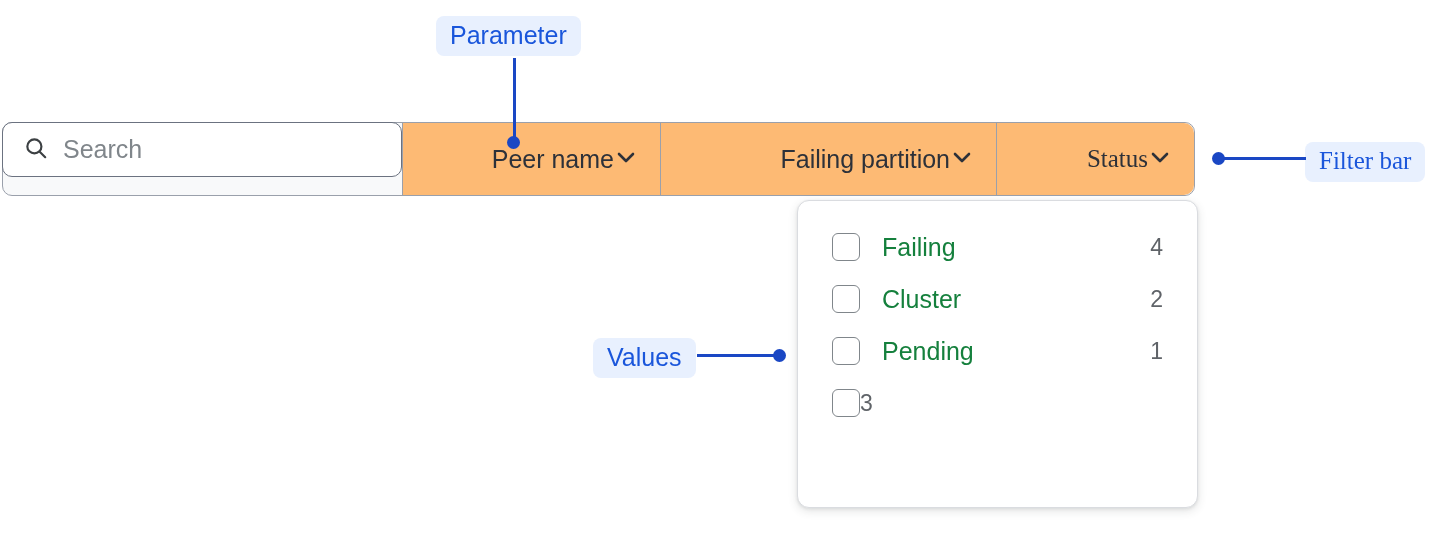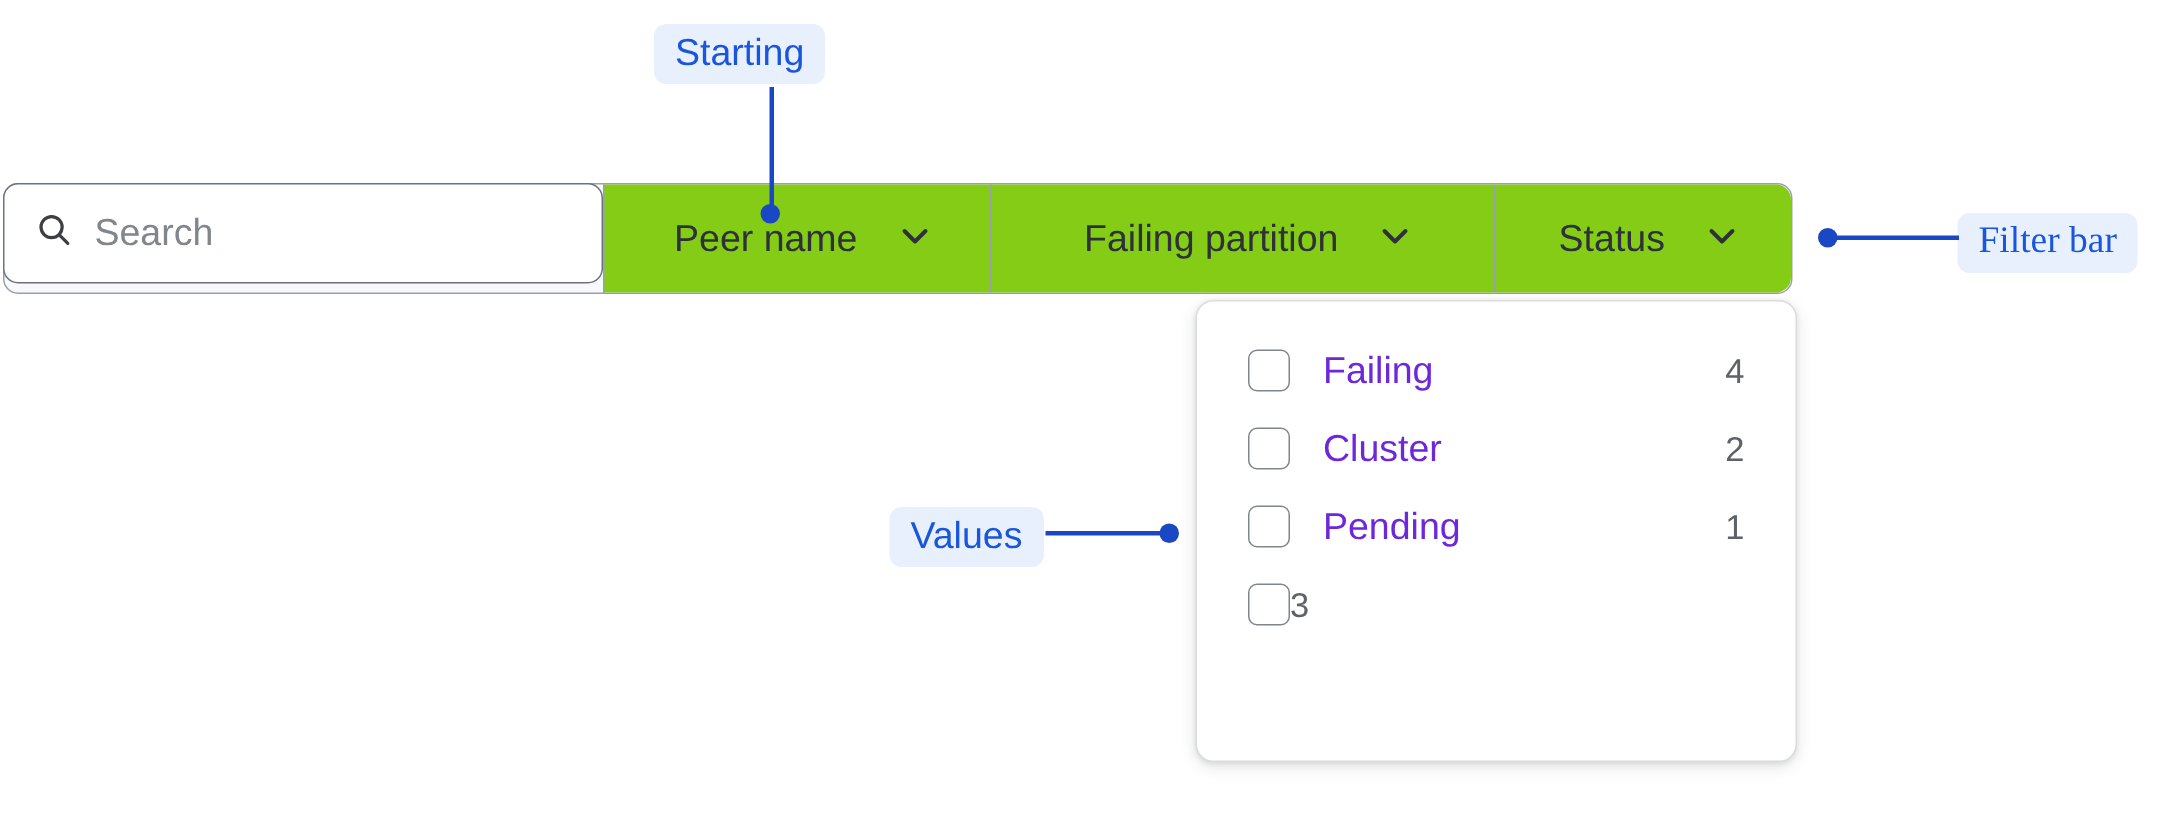--- a/index.html
+++ b/index.html
@@ -37,21 +37,21 @@
   .search-cell {
     position: relative;
     flex: 0 0 400px;
     display: flex;
     align-items: center;
     background: #ffffff;
     border: 1px solid #6b7280;
     border-radius: 10px;
     box-sizing: border-box;
     margin: -1px 0 -1px -1px;
-    height: 67px;
+    height: 55px;
   }
   .search-icon {
     margin-left: 20px;
     margin-right: 14px;
     display: block;
     color: #3c4043;
     flex: 0 0 auto;
   }
   .search-input {
     border: none;
@@ -64,27 +64,26 @@
     padding: 0;
   }
   .search-input::placeholder {
     color: #80868b;
     opacity: 1;
   }
 
   .filter-cell {
     display: flex;
     align-items: center;
-    justify-content: center;
+    justify-content: flex-end;
     box-sizing: border-box;
     padding: 0 22px 0 30px;
     border-left: 1px solid #9aa0ab;
-    background: #84cc16;
+    background: #fdba74;
     cursor: pointer;
-    gap: 26px;
   }
   .filter-cell:last-child {
     border-radius: 0 10px 10px 0;
   }
   .filter-label {
     font-size: 25px;
     color: #2d3139;
     white-space: nowrap;
   }
   .chev {
@@ -120,21 +119,21 @@
     width: 28px;
     height: 28px;
     border: 1.8px solid #80868b;
     border-radius: 6px;
     background: #ffffff;
     box-sizing: border-box;
   }
   .dd-label {
     margin-left: 22px;
     font-size: 25px;
-    color: #6d28d9;
+    color: #15803d;
     flex: 1 1 auto;
     white-space: nowrap;
   }
   .dd-count {
     font-size: 23px;
     color: #5f6368;
     text-align: right;
     flex: 0 0 auto;
   }
 
@@ -195,21 +194,21 @@
 
     <div class="filter-cell" style="flex:0 0 336px;">
       <span class="filter-label">Failing partition</span>
       <span class="chev">
         <svg width="24" height="24" viewBox="0 0 24 24" fill="none" stroke="currentColor" stroke-width="2.6" stroke-linecap="round" stroke-linejoin="round">
           <polyline points="5,9 12,16 19,9"></polyline>
         </svg>
       </span>
     </div>
 
-    <div class="filter-cell" style="flex:1 1 auto;">
+    <div class="filter-cell" style="flex:1 1 auto;font-family:Liberation Serif, serif;">
       <span class="filter-label">Status</span>
       <span class="chev">
         <svg width="24" height="24" viewBox="0 0 24 24" fill="none" stroke="currentColor" stroke-width="2.6" stroke-linecap="round" stroke-linejoin="round">
           <polyline points="5,9 12,16 19,9"></polyline>
         </svg>
       </span>
     </div>
   </div>
 
   <div class="dropdown">
@@ -231,21 +230,21 @@
       <span class="dd-label">Pending</span>
       <span class="dd-count">1</span>
     </div>
 
     <div class="dd-item">
       <span class="cb"></span>
       <span class="dd-count">3</span>
     </div>
   </div>
 
-  <div class="anno-chip" id="anno-parameter">Starting</div>
+  <div class="anno-chip" id="anno-parameter">Parameter</div>
   <div class="leader leader-v" style="left:513px; top:58px; height:86px;"></div>
   <div class="dot" style="left:507px; top:136px;"></div>
 
   <div class="anno-chip" id="anno-filterbar">Filter bar</div>
   <div class="leader leader-h" style="left:1218px; top:157px; width:88px;"></div>
   <div class="dot" style="left:1212px; top:152px;"></div>
 
   <div class="anno-chip" id="anno-values">Values</div>
   <div class="leader leader-h" style="left:697px; top:354px; width:84px;"></div>
   <div class="dot" style="left:773px; top:349px;"></div>

